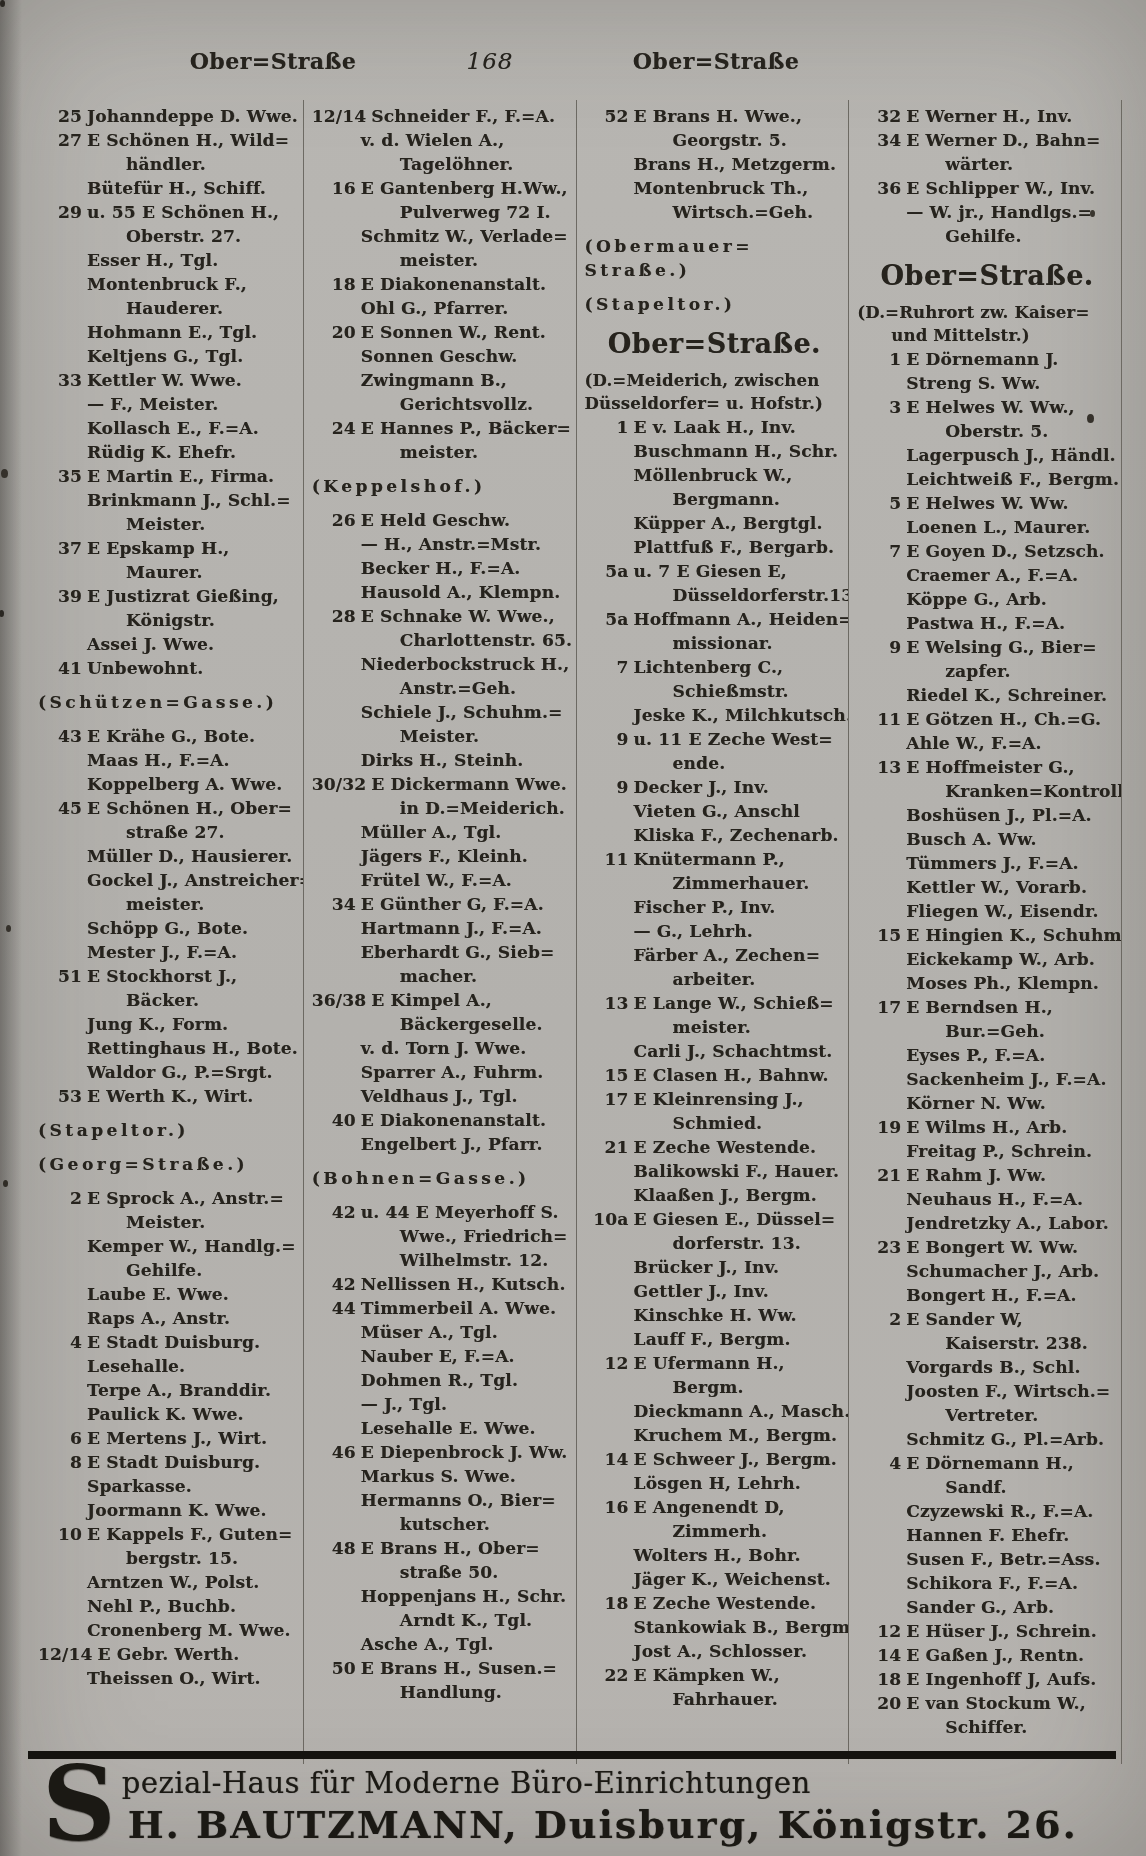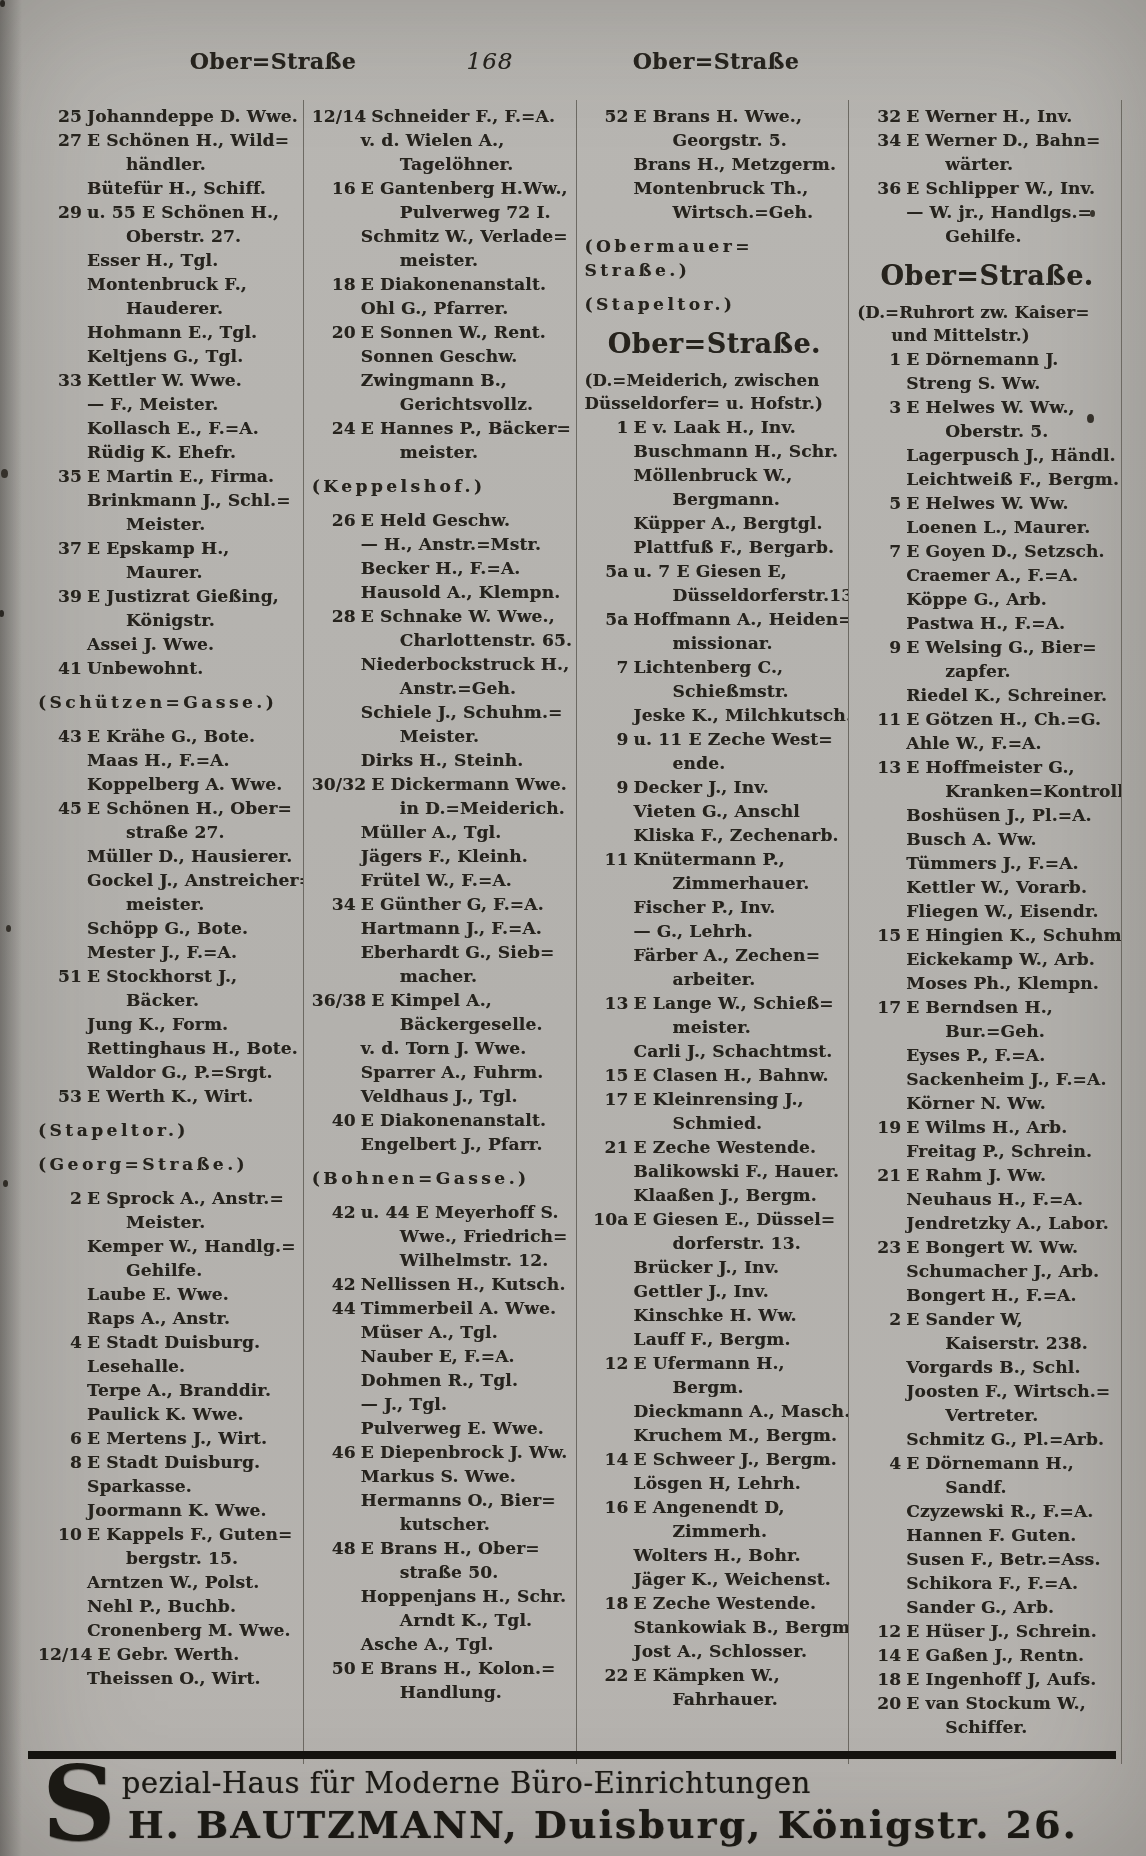--- a/index.html
+++ b/index.html
@@ -274,39 +274,39 @@
           <span class="txt">Nellissen H., Kutsch.</span>
         </div>
         <div class="ln entry">
           <span class="num">44</span>
           <span class="txt">Timmerbeil A. Wwe.</span>
         </div>
         <div class="ln cont">Müser A., Tgl.</div>
         <div class="ln cont">Nauber E, F.=A.</div>
         <div class="ln cont">Dohmen R., Tgl.</div>
         <div class="ln cont">— J., Tgl.</div>
-        <div class="ln cont">Pulverweg E. Wwe.</div>
+        <div class="ln cont">Lesehalle E. Wwe.</div>
         <div class="ln entry">
           <span class="num">46</span>
           <span class="txt">E Diepenbrock J. Ww.</span>
         </div>
         <div class="ln cont">Markus S. Wwe.</div>
         <div class="ln cont">Hermanns O., Bier=</div>
         <div class="ln deep">kutscher.</div>
         <div class="ln entry">
           <span class="num">48</span>
           <span class="txt">E Brans H., Ober=</span>
         </div>
         <div class="ln deep">straße 50.</div>
         <div class="ln cont">Hoppenjans H., Schr.</div>
         <div class="ln deep">Arndt K., Tgl.</div>
         <div class="ln cont">Asche A., Tgl.</div>
         <div class="ln entry">
           <span class="num">50</span>
-          <span class="txt">E Brans H., Kolon.=</span>
+          <span class="txt">E Brans H., Susen.=</span>
         </div>
         <div class="ln deep">Handlung.</div>
       </section>
     <section class="col">
         <div class="ln entry">
           <span class="num">52</span>
           <span class="txt">E Brans H. Wwe.,</span>
         </div>
         <div class="ln deep">Georgstr. 5.</div>
         <div class="ln cont">Brans H., Metzgerm.</div>
@@ -527,21 +527,21 @@
         <div class="ln cont">Vorgards B., Schl.</div>
         <div class="ln cont">Joosten F., Wirtsch.=</div>
         <div class="ln deep">Vertreter.</div>
         <div class="ln cont">Schmitz G., Pl.=Arb.</div>
         <div class="ln entry">
           <span class="num">4</span>
           <span class="txt">E Dörnemann H.,</span>
         </div>
         <div class="ln deep">Sandf.</div>
         <div class="ln cont">Czyzewski R., F.=A.</div>
-        <div class="ln cont">Hannen F. Guten.</div>
+        <div class="ln cont">Hannen F. Ehefr.</div>
         <div class="ln cont">Susen F., Betr.=Ass.</div>
         <div class="ln cont">Schikora F., F.=A.</div>
         <div class="ln cont">Sander G., Arb.</div>
         <div class="ln entry">
           <span class="num">12</span>
           <span class="txt">E Hüser J., Schrein.</span>
         </div>
         <div class="ln entry">
           <span class="num">14</span>
           <span class="txt">E Gaßen J., Rentn.</span>

